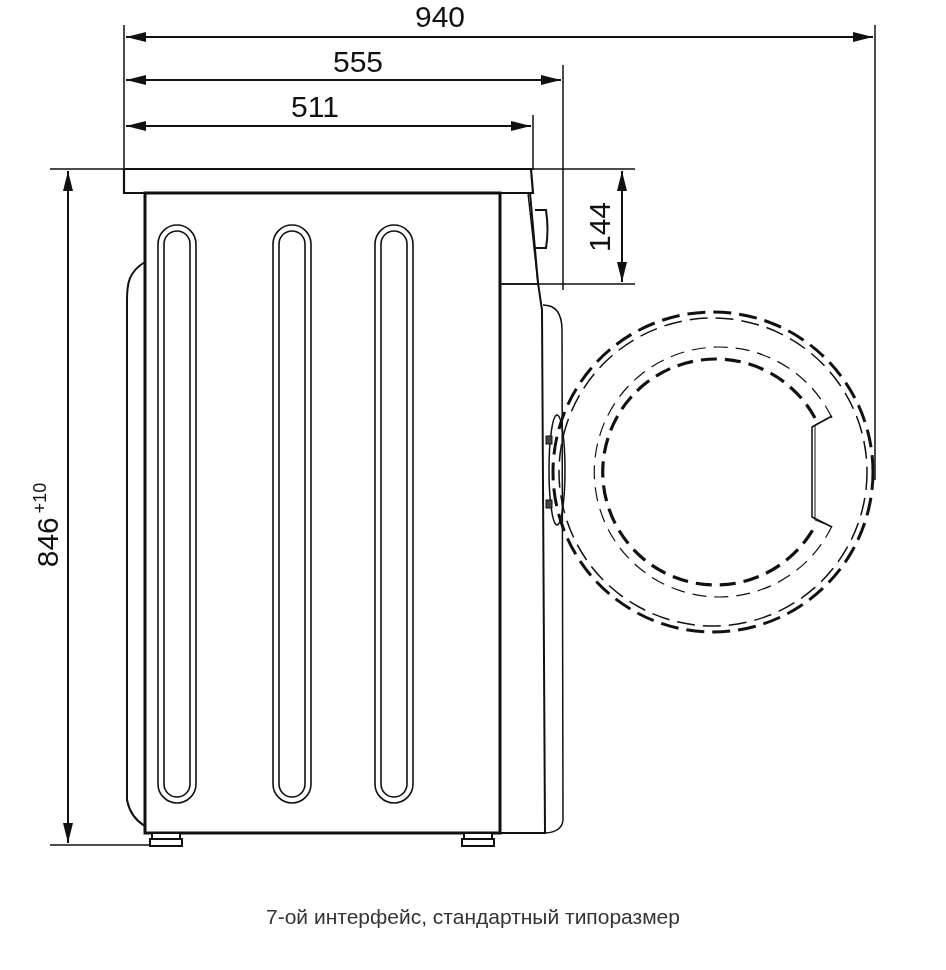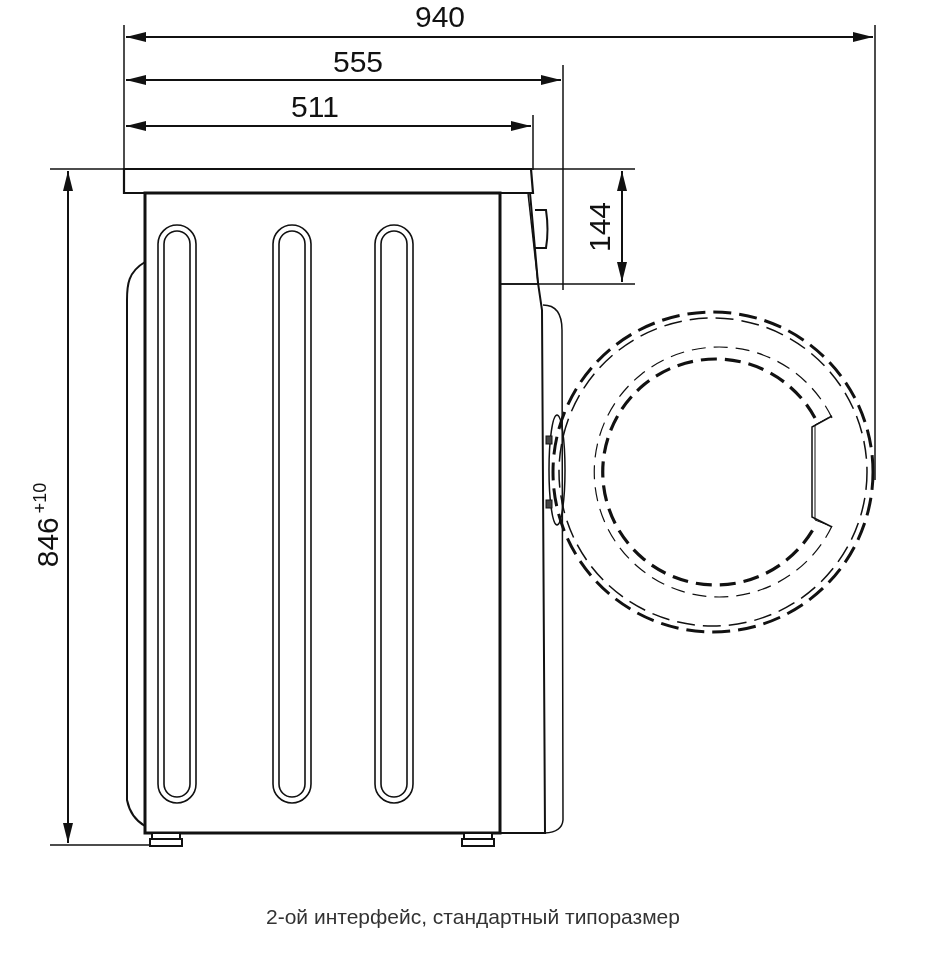--- a/index.html
+++ b/index.html
@@ -91,13 +91,13 @@
   <g fill="none" stroke="#111">
     <circle cx="713" cy="472" r="160" stroke-width="3" stroke-dasharray="18 8"></circle>
     <circle cx="713" cy="472" r="154" stroke-width="1.5" stroke-dasharray="18 8"></circle>
     <path d="M832,418 A125,125 0 1 0 832,526" stroke-width="1.2" stroke-dasharray="14 8"></path>
     <path d="M815,418 A113,113 0 1 0 815,526" stroke-width="3.2" stroke-dasharray="16 8"></path>
     <path d="M832,416 L812,427 L812,517 L832,527" stroke-width="1.5"></path>
     <path d="M828,418 L815,425 L815,520 L828,525" stroke-width="1"></path>
   </g>
 </svg>
 
-<div class="caption">2-ой интерфейс, стандартный типоразмер</div>
+<div class="caption">7-ой интерфейс, стандартный типоразмер</div>
 
 </body></html>

